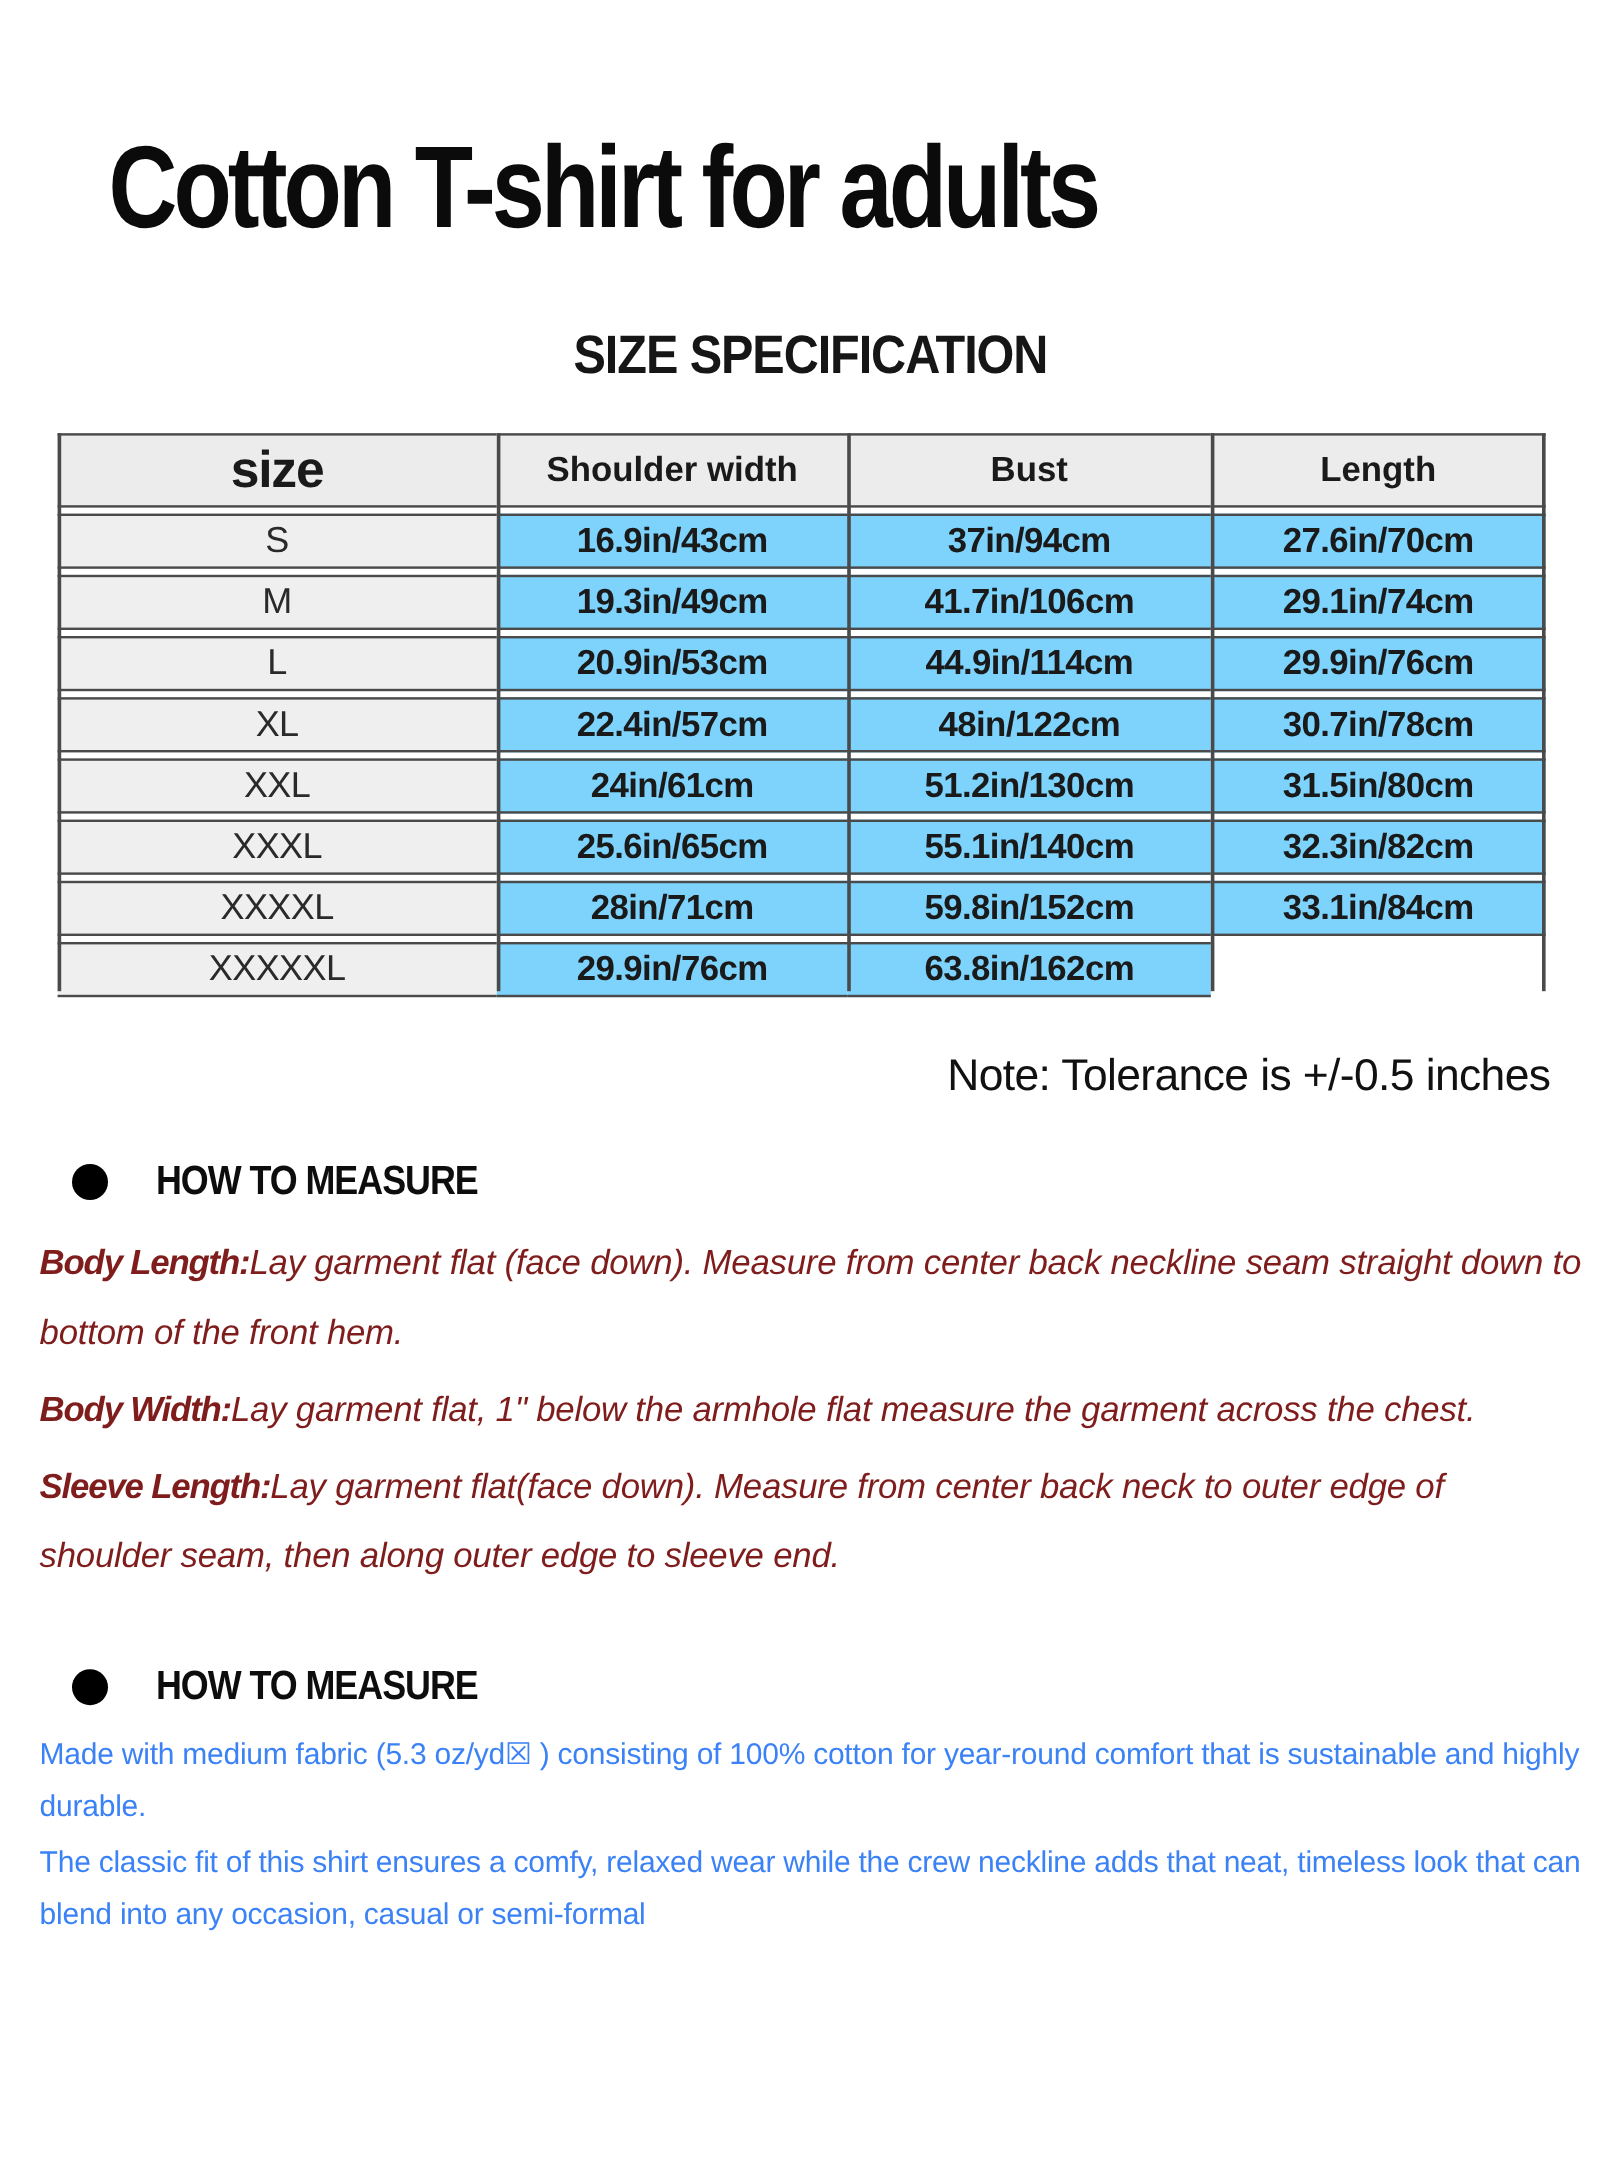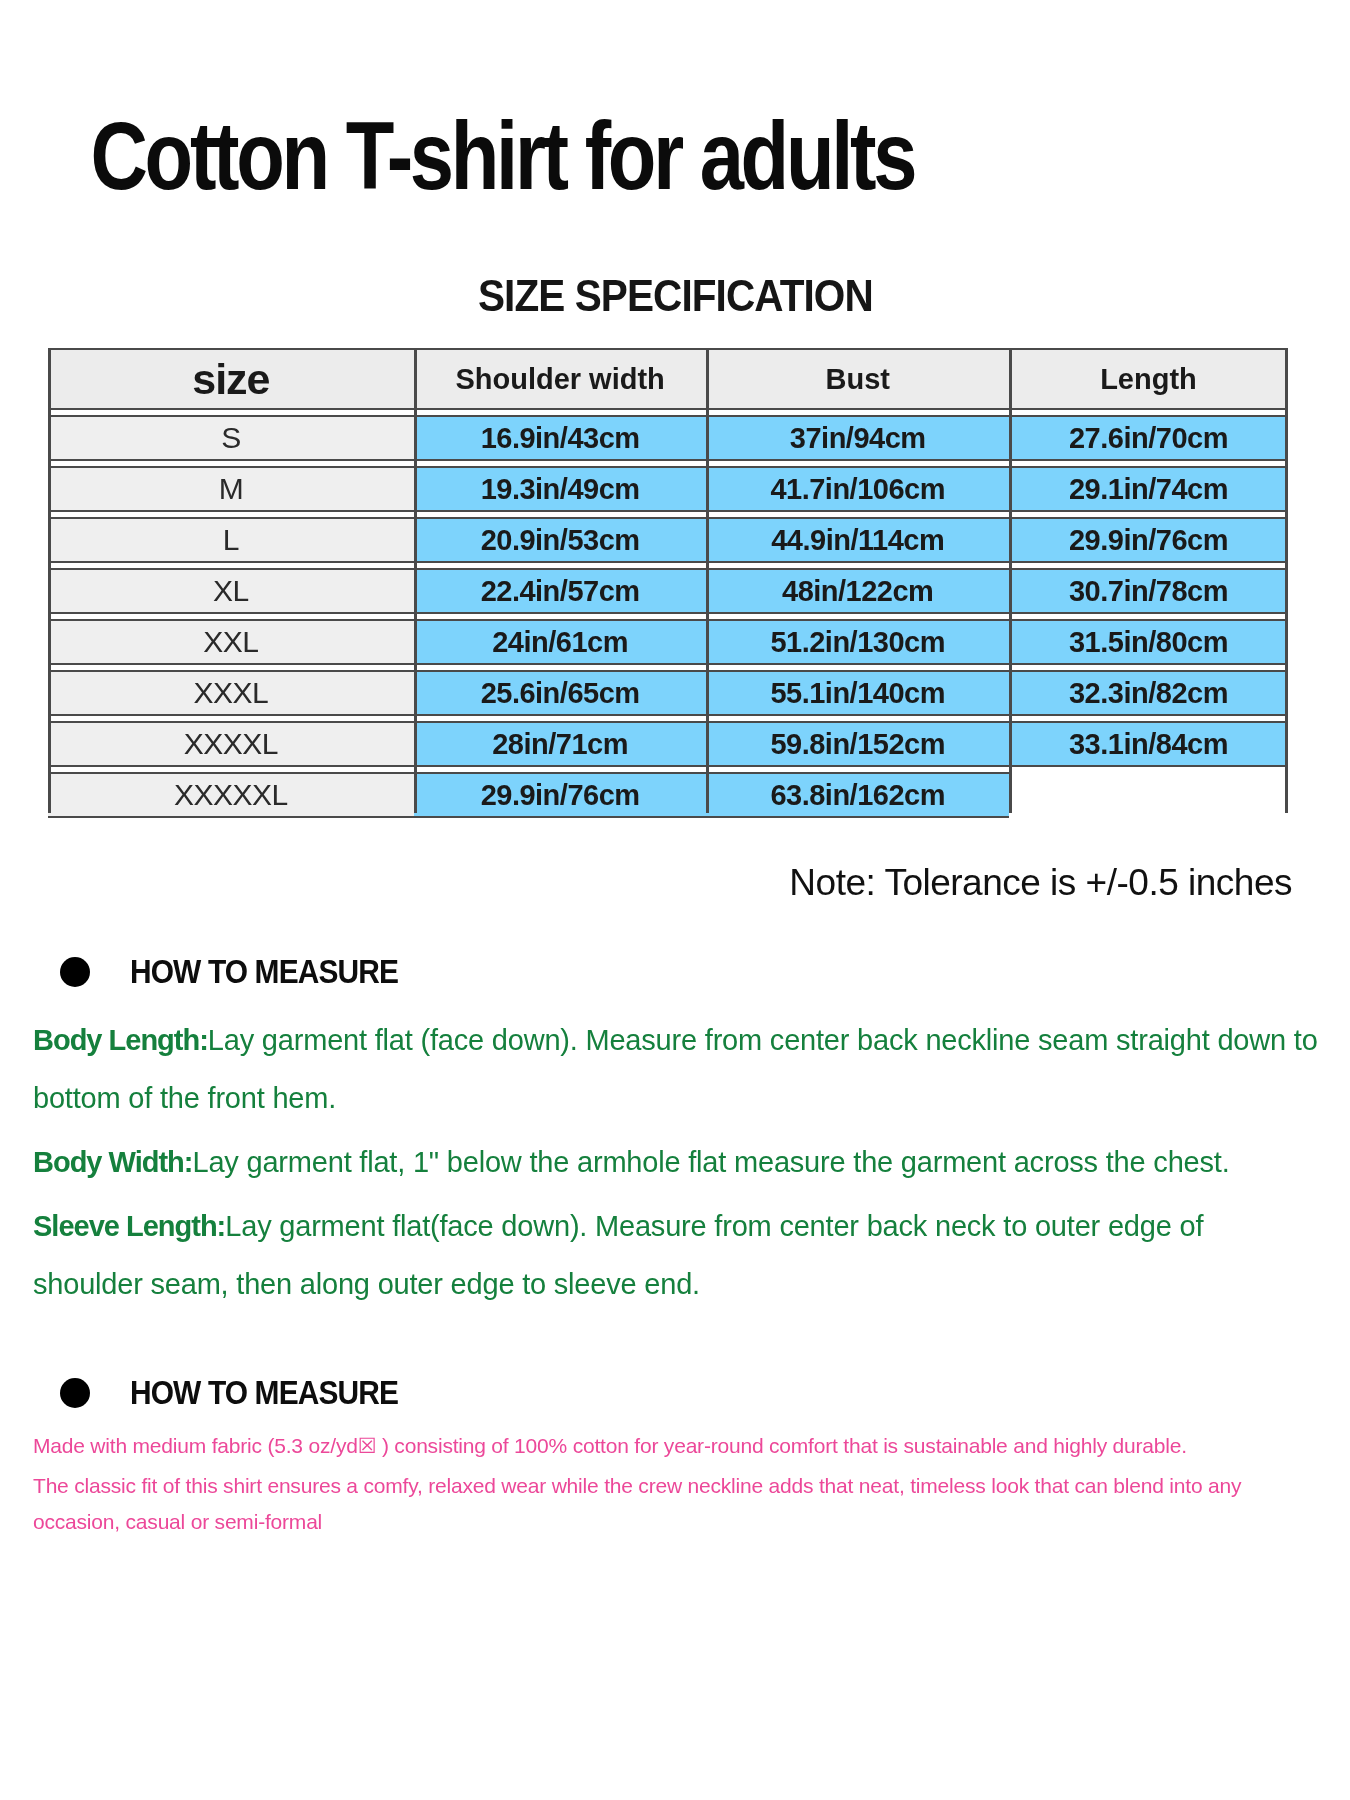--- a/index.html
+++ b/index.html
@@ -17,21 +17,21 @@
   }
 
   
   .spec-wrap { text-align:center; margin-top:58px; }
   .spec-wrap .spec {
     display:inline-block; font-size:45px; font-weight:700; letter-spacing:-1px;
     transform:scaleX(0.9); transform-origin:center; color:#161616;
   }
 
   
-  .size-table { position:relative; width:1240px; margin:26px 0 0 48px; }
+  .size-table { position:relative; width:1240px; margin:39px 0 0 48px; }
   .trow { display:flex; margin-bottom:5px; }
   .trow > div {
     border-top:2px solid #4a4a4a; border-bottom:2px solid #4a4a4a;
     display:flex; align-items:center; justify-content:center;
     background:#7dd3fc; white-space:nowrap;
   }
   .c0 { width:29.5%; background:#efefef !important; }
   .c1 { width:23.6%; }
   .c2 { width:24.4%; }
   .c3 { width:22.5%; }
@@ -50,25 +50,25 @@
   .mh1 { margin-top:48px; }
   .mh2 { margin-top:60px; }
   .bullet { width:30px; height:30px; border-radius:50%; background:#000; flex:0 0 auto; }
   .measure-heading .mh-text {
     display:inline-block; margin-left:40px; font-size:34px; font-weight:900;
     letter-spacing:-1px; transform:scaleX(0.88); transform-origin:left; color:#0d0d0d;
   }
 
   
   .measure-body { margin:20px 30px 0 33px; }
-  .mp { font-size:29px; line-height:2.0; letter-spacing:-0.2px; color:#15803d; }
+  .mp { font-size:29px; line-height:2.0; letter-spacing:-0.2px; color:#7f1d1d;font-style:italic; }
   .mp + .mp { margin-top:6px; }
   .lead { font-weight:900; letter-spacing:-1px; }
   .fabric-body { margin:16px 30px 0 33px; }
-  .fp { font-size:21px; line-height:1.72; letter-spacing:-0.2px; color:#ec4899; }
+  .fp { font-size:25px; line-height:1.72; letter-spacing:-0.2px; color:#3b82f6; }
   .fp + .fp { margin-top:4px; }
 </style>
 </head>
 <body>
 
 <div class="title-wrap">
   <span class="big">Cotton T-shirt for adults</span>
 </div>
 
 <div class="spec-wrap">

